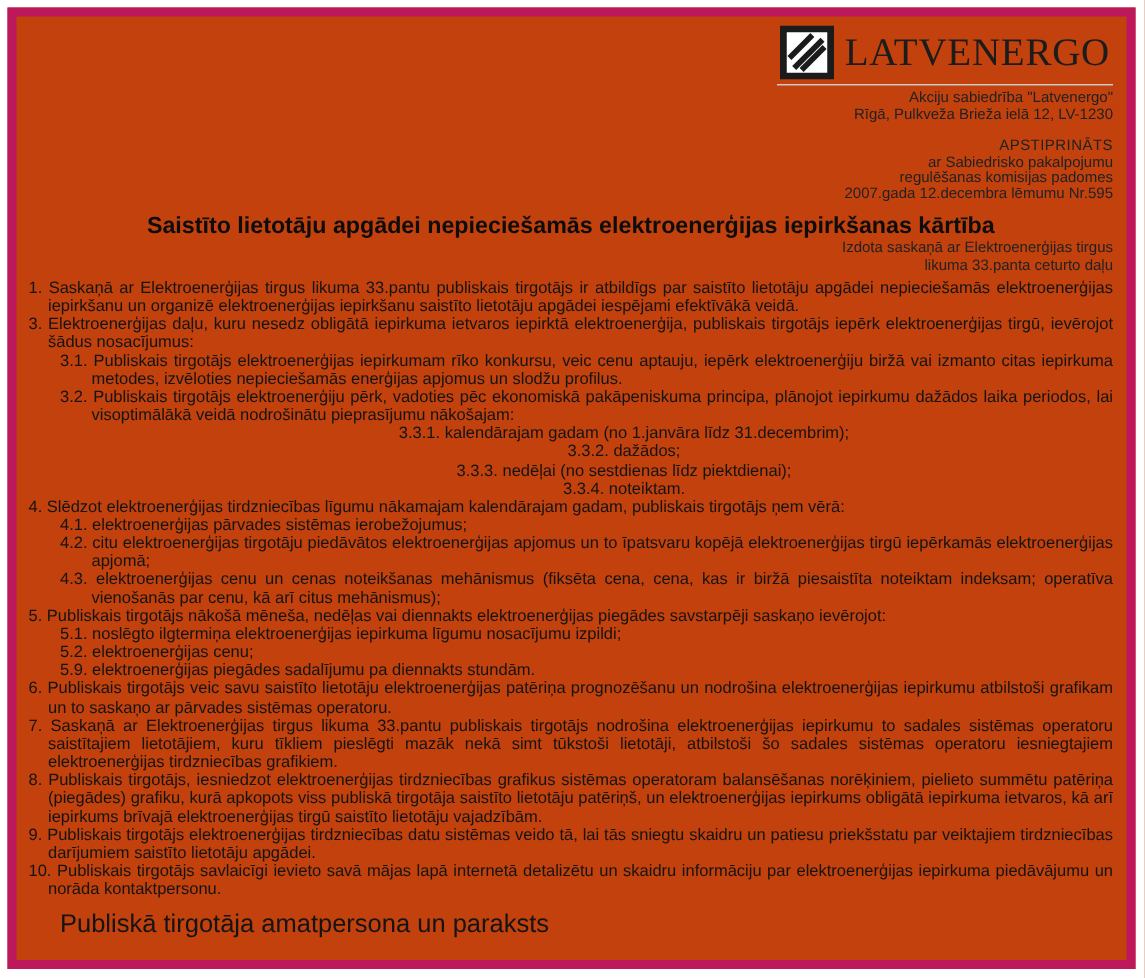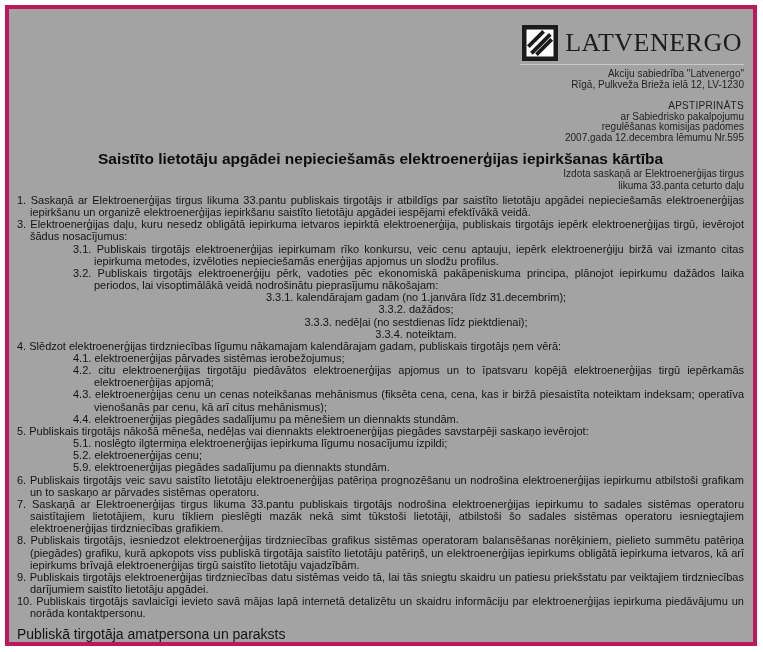--- a/index.html
+++ b/index.html
@@ -3,22 +3,22 @@
 <meta charset="utf-8">
 <style>
   html,body{margin:0;padding:0;background:#e8e8e8;}
   .page{
     width:763px;height:652px;background:#fff;position:relative;
     box-sizing:border-box;overflow:hidden;
     font-family:"Liberation Sans", sans-serif;color:#161616;
   }
   .frame{
     position:absolute;left:5px;top:5px;right:6px;bottom:6px;
-    border:4px solid #be185d;box-sizing:border-box;
-    padding:16px 9px 4px 8px;overflow:hidden;background:#a3a3a3;
+    border:6px solid #be185d;box-sizing:border-box;
+    padding:6px 9px 4px 8px;overflow:hidden;background:#c2410c;
   }
   
   .header{display:flex;justify-content:flex-end;}
   .header-right{display:flex;flex-direction:column;align-items:flex-end;text-align:right;}
   .logo-row{display:flex;align-items:center;gap:7px;padding:0 2px 3px 2px;border-bottom:1px solid #c9c9c9;}
   .logo-text{
     font-family:"Liberation Serif", serif;font-size:26px;line-height:26px;
     letter-spacing:0.5px;color:#1c1c1c;
   }
   .addr{font-size:10px;line-height:11px;margin-top:3px;color:#222;}
@@ -27,24 +27,24 @@
   
   .doc-title{
     text-align:center;font-size:15.5px;font-weight:bold;color:#0d0d0d;
     margin:7px 0 1px 0;line-height:17px;
   }
   .subtitle{text-align:right;font-size:10px;line-height:11.3px;color:#222;margin-bottom:3px;}
   
   .list{font-size:11px;line-height:12.15px;text-align:justify;color:#141414;}
   .it{margin:0;}
   .lvl1{padding-left:13px;text-indent:-13px;}
-  .lvl2{margin-left:56px;padding-left:21px;text-indent:-21px;}
+  .lvl2{margin-left:21px;padding-left:21px;text-indent:-21px;}
   .lvl3{margin-left:71px;padding-left:26px;text-indent:-26px;text-align:center;}
   
-  .footer-line{font-size:14px;margin-top:7px;text-align:left;color:#141414;}
+  .footer-line{font-size:17px;margin-top:7px;text-align:left;color:#141414;margin-left:21px;}
 </style>
 </head>
 <body>
 
 <div class="page">
   <div class="frame">
 
     <div class="header">
       <div class="header-right">
         <div class="logo-row">
@@ -86,21 +86,20 @@
       <div class="it lvl2">3.1. Publiskais tirgotājs elektroenerģijas iepirkumam rīko konkursu, veic cenu aptauju, iepērk elektroenerģiju biržā vai izmanto citas iepirkuma metodes, izvēloties nepieciešamās enerģijas apjomus un slodžu profilus.</div>
       <div class="it lvl2">3.2. Publiskais tirgotājs elektroenerģiju pērk, vadoties pēc ekonomiskā pakāpeniskuma principa, plānojot iepirkumu dažādos laika periodos, lai visoptimālākā veidā nodrošinātu pieprasījumu nākošajam:</div>
       <div class="it lvl3">3.3.1. kalendārajam gadam (no 1.janvāra līdz 31.decembrim);</div>
       <div class="it lvl3">3.3.2. dažādos;</div>
       <div class="it lvl3">3.3.3. nedēļai (no sestdienas līdz piektdienai);</div>
       <div class="it lvl3">3.3.4. noteiktam.</div>
       <div class="it lvl1">4. Slēdzot elektroenerģijas tirdzniecības līgumu nākamajam kalendārajam gadam, publiskais tirgotājs ņem vērā:</div>
       <div class="it lvl2">4.1. elektroenerģijas pārvades sistēmas ierobežojumus;</div>
       <div class="it lvl2">4.2. citu elektroenerģijas tirgotāju piedāvātos elektroenerģijas apjomus un to īpatsvaru kopējā elektroenerģijas tirgū iepērkamās elektroenerģijas apjomā;</div>
       <div class="it lvl2">4.3. elektroenerģijas cenu un cenas noteikšanas mehānismus (fiksēta cena, cena, kas ir biržā piesaistīta noteiktam indeksam; operatīva vienošanās par cenu, kā arī citus mehānismus);</div>
-      <div class="it lvl2">4.4. elektroenerģijas piegādes sadalījumu pa mēnešiem un diennakts stundām.</div>
       <div class="it lvl1">5. Publiskais tirgotājs nākošā mēneša, nedēļas vai diennakts elektroenerģijas piegādes savstarpēji saskaņo ievērojot:</div>
       <div class="it lvl2">5.1. noslēgto ilgtermiņa elektroenerģijas iepirkuma līgumu nosacījumu izpildi;</div>
       <div class="it lvl2">5.2. elektroenerģijas cenu;</div>
       <div class="it lvl2">5.9. elektroenerģijas piegādes sadalījumu pa diennakts stundām.</div>
       <div class="it lvl1">6. Publiskais tirgotājs veic savu saistīto lietotāju elektroenerģijas patēriņa prognozēšanu un nodrošina elektroenerģijas iepirkumu atbilstoši grafikam un to saskaņo ar pārvades sistēmas operatoru.</div>
       <div class="it lvl1">7. Saskaņā ar Elektroenerģijas tirgus likuma 33.pantu publiskais tirgotājs nodrošina elektroenerģijas iepirkumu to sadales sistēmas operatoru saistītajiem lietotājiem, kuru tīkliem pieslēgti mazāk nekā simt tūkstoši lietotāji, atbilstoši šo sadales sistēmas operatoru iesniegtajiem elektroenerģijas tirdzniecības grafikiem.</div>
       <div class="it lvl1">8. Publiskais tirgotājs, iesniedzot elektroenerģijas tirdzniecības grafikus sistēmas operatoram balansēšanas norēķiniem, pielieto summētu patēriņa (piegādes) grafiku, kurā apkopots viss publiskā tirgotāja saistīto lietotāju patēriņš, un elektroenerģijas iepirkums obligātā iepirkuma ietvaros, kā arī iepirkums brīvajā elektroenerģijas tirgū saistīto lietotāju vajadzībām.</div>
       <div class="it lvl1">9. Publiskais tirgotājs elektroenerģijas tirdzniecības datu sistēmas veido tā, lai tās sniegtu skaidru un patiesu priekšstatu par veiktajiem tirdzniecības darījumiem saistīto lietotāju apgādei.</div>
       <div class="it lvl1">10. Publiskais tirgotājs savlaicīgi ievieto savā mājas lapā internetā detalizētu un skaidru informāciju par elektroenerģijas iepirkuma piedāvājumu un norāda kontaktpersonu.</div>
     </div>

